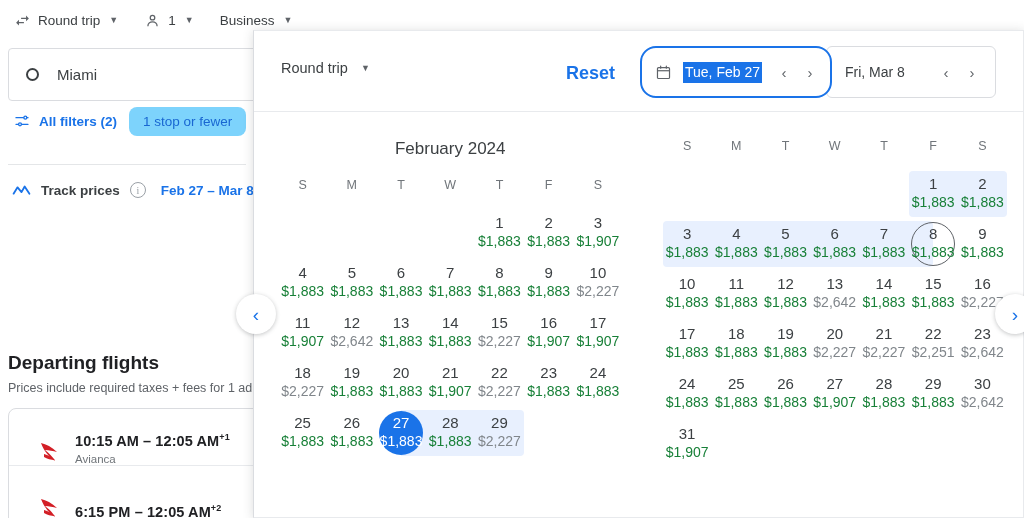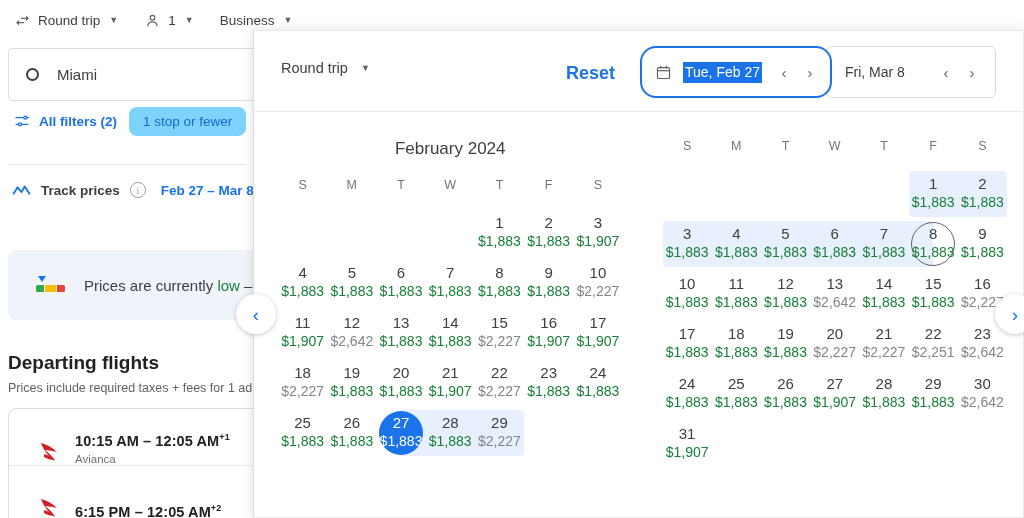--- a/index.html
+++ b/index.html
@@ -219,31 +219,20 @@
     <span class="ic">
       <svg width="19" height="15" viewBox="0 0 24 18" fill="none" stroke="#1a73e8" stroke-width="2.3" stroke-linecap="round" stroke-linejoin="round">
           <path d="M2 13l5-8 5 6 4-7 6 9"></path>
         </svg>
     </span>
     <span class="track-label">Track prices</span>
     <span class="info-c">i</span>
     <span class="track-dates">Feb 27 – Mar 8, 2</span>
   </div>
 
-  <div class="price-banner">
-    <span class="gauge">
-      <span class="mk"></span>
-      <span class="bar">
-          <span class="seg g"></span>
-          <span class="seg y"></span>
-          <span class="seg r"></span>
-        </span>
-    </span>
-    <span class="txt"><span>Prices are currently </span><span class="low">low</span><span> –</span></span>
-  </div>
 
   <div class="dep-title">Departing flights</div>
   <div class="dep-sub">Prices include required taxes + fees for 1 adul</div>
 
   <div class="flight-card">
     <div class="flight-row">
       <span class="logo">
         <svg width="30" height="26" viewBox="0 0 30 26" fill="#d31f26">
             <path d="M3 4c5 1 11 4 16 9-4-1-8-2-12-2 4 3 8 7 10 11-6-4-11-10-14-18z"></path>
             <path d="M6 15c4 1 8 3 11 6-4 0-8-1-11-3z"></path>

